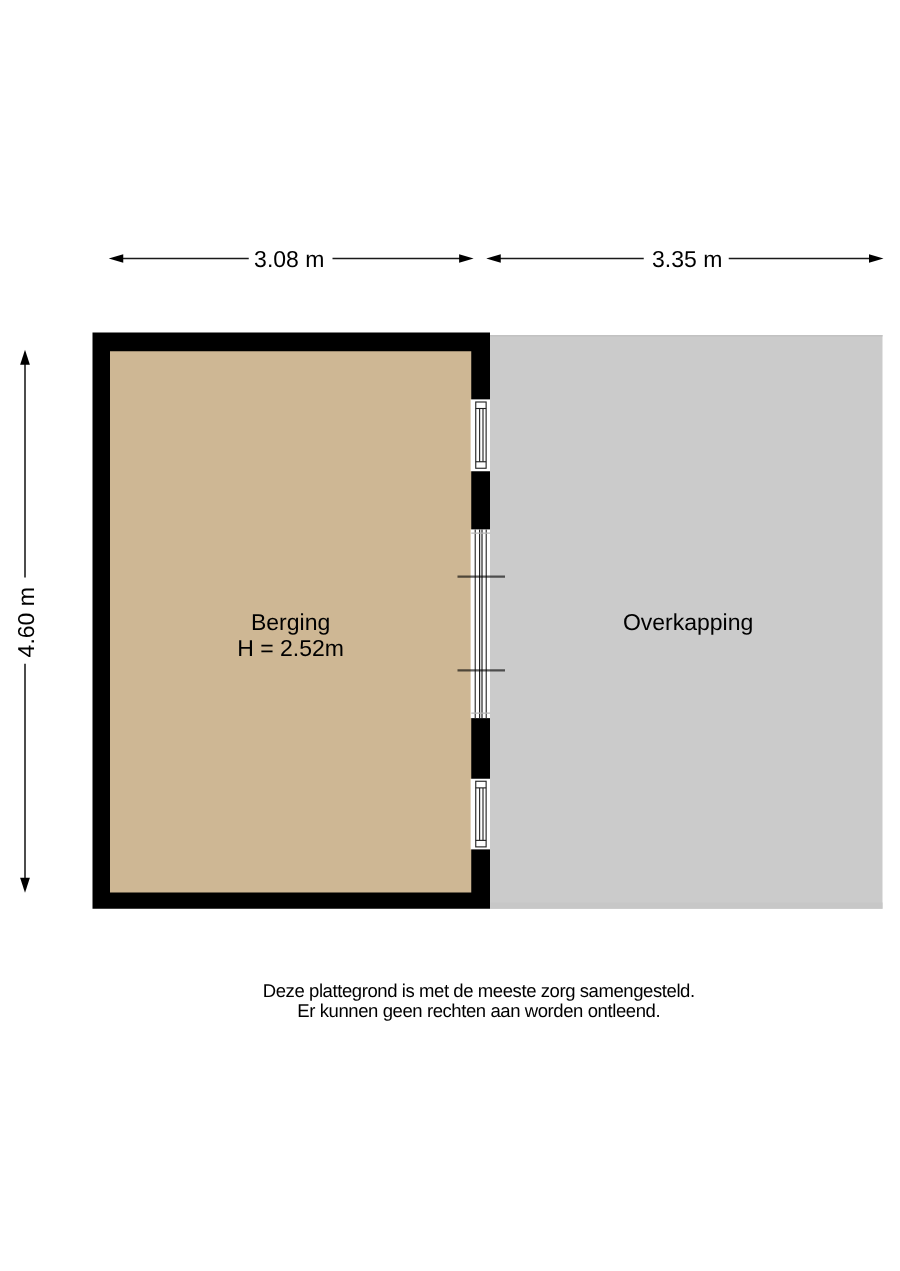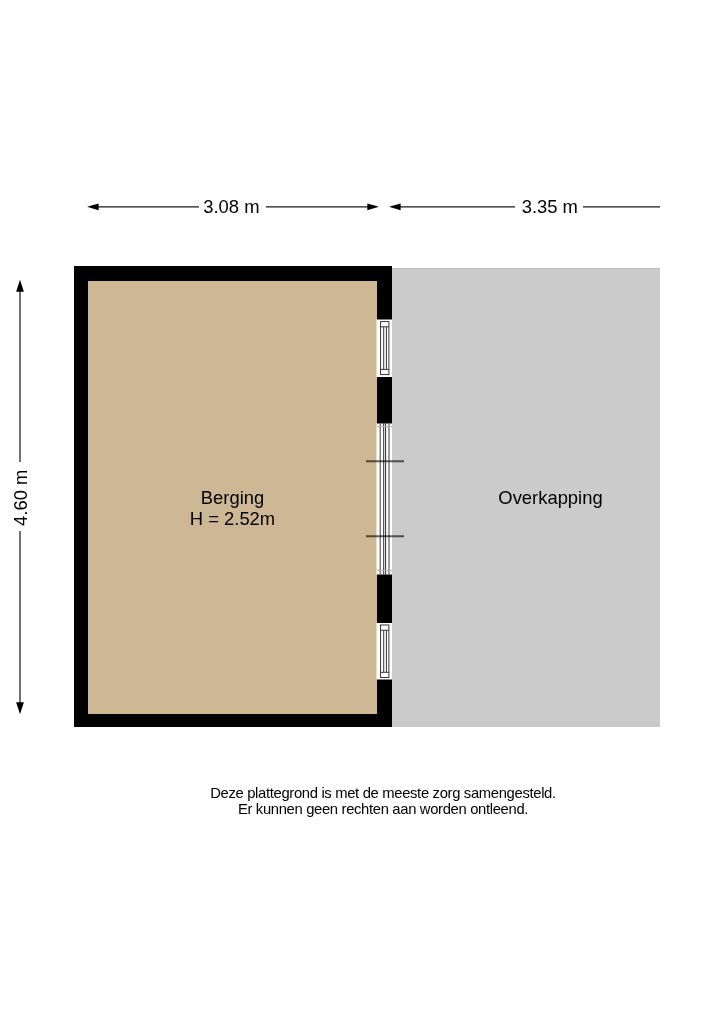--- a/index.html
+++ b/index.html
@@ -1,17 +1,17 @@
 <!DOCTYPE html>
 <html><head>
 <meta charset="utf-8">
 <style>
   html,body{margin:0;padding:0;}
   body{width:720px;height:1017px;background:#ffffff;font-family:"Liberation Sans",sans-serif;}
-  .page{position:relative;width:660px;height:1017px;overflow:hidden;}
+  .page{position:relative;width:720px;height:1017px;overflow:hidden;}
   svg{position:absolute;left:0;top:0;}
 </style>
 </head>
 <body>
 <div class="page">
 <svg width="720" height="1017" viewBox="0 0 720 1017" xmlns="http://www.w3.org/2000/svg">
 
   <rect x="392" y="268" width="314" height="459" fill="#cbcbcb"></rect>
   <rect x="392" y="268" width="314" height="1.2" fill="#c2c2c2"></rect>
   <rect x="392" y="722" width="314" height="5" fill="#c7c7c7"></rect>

